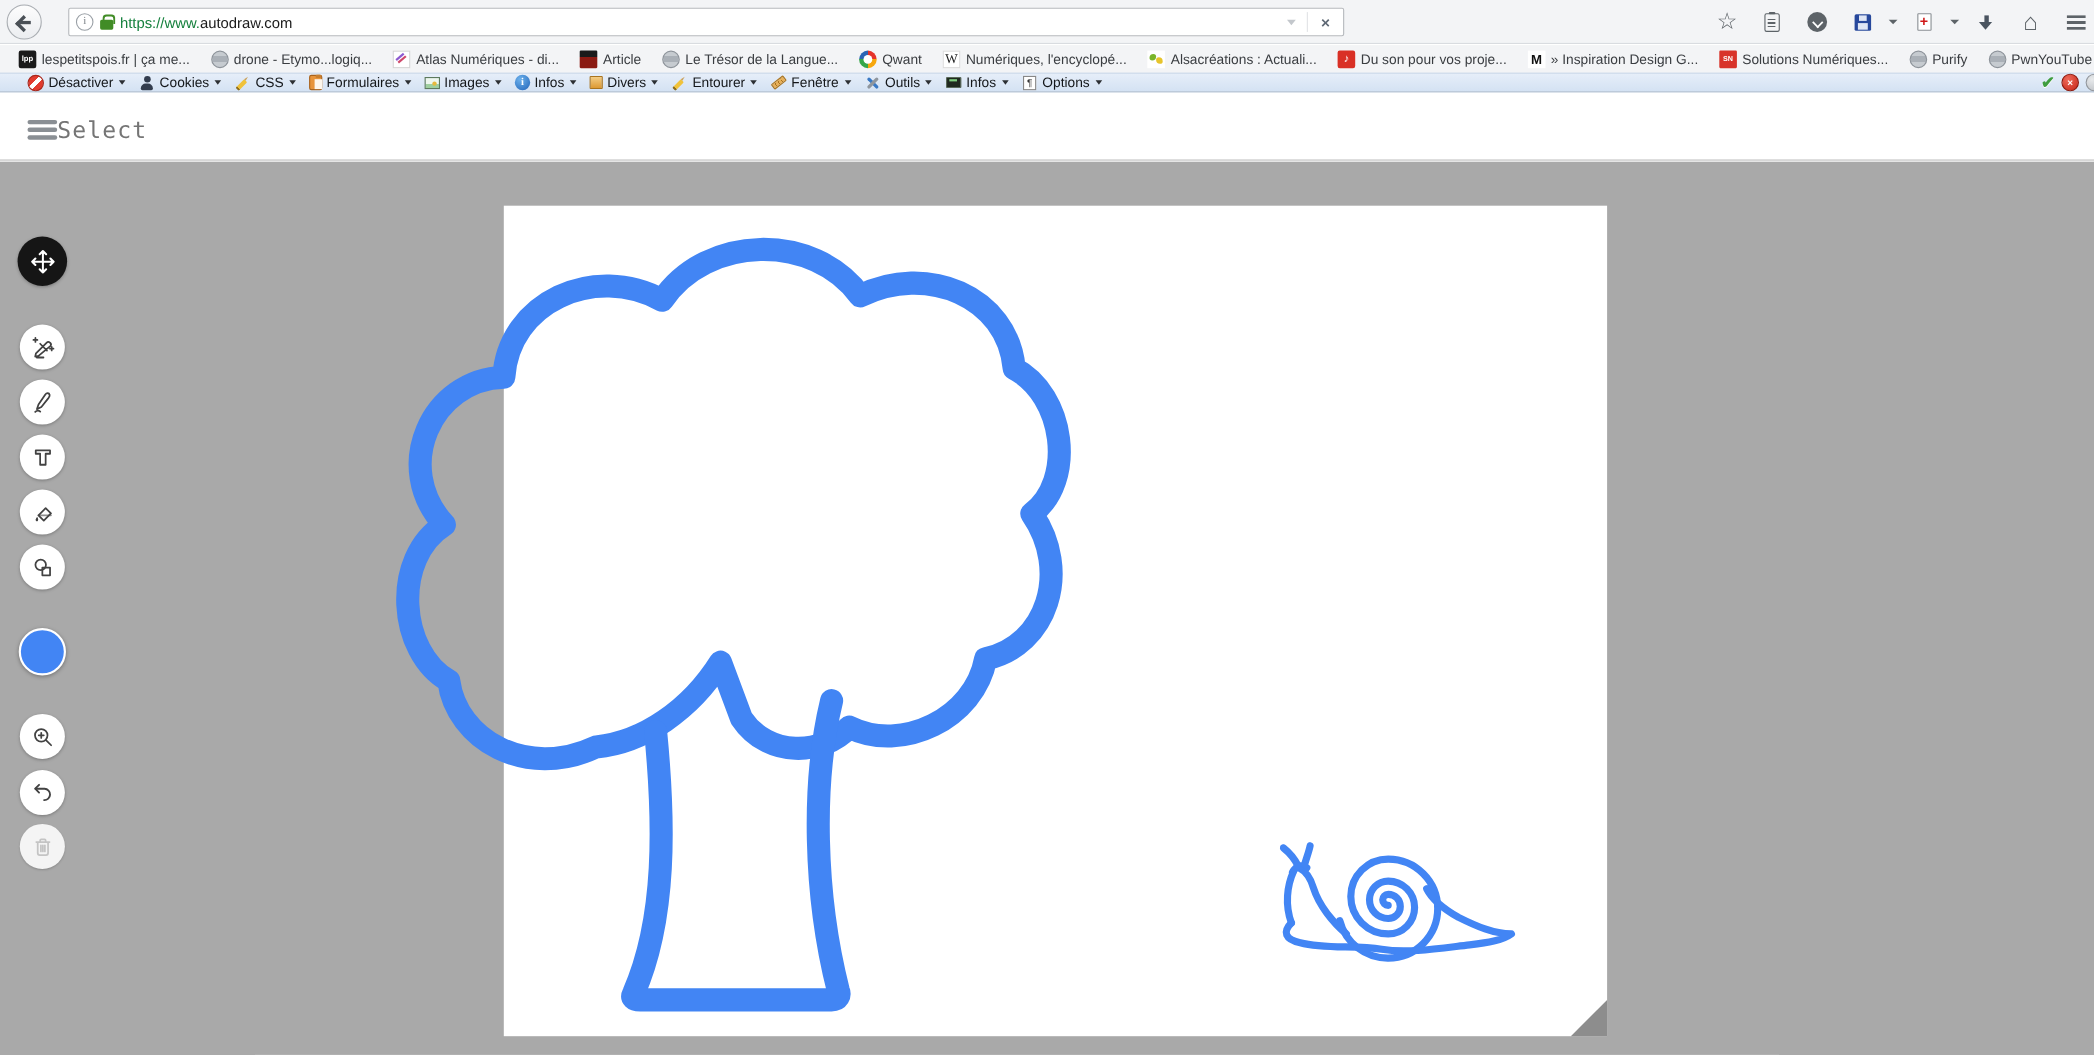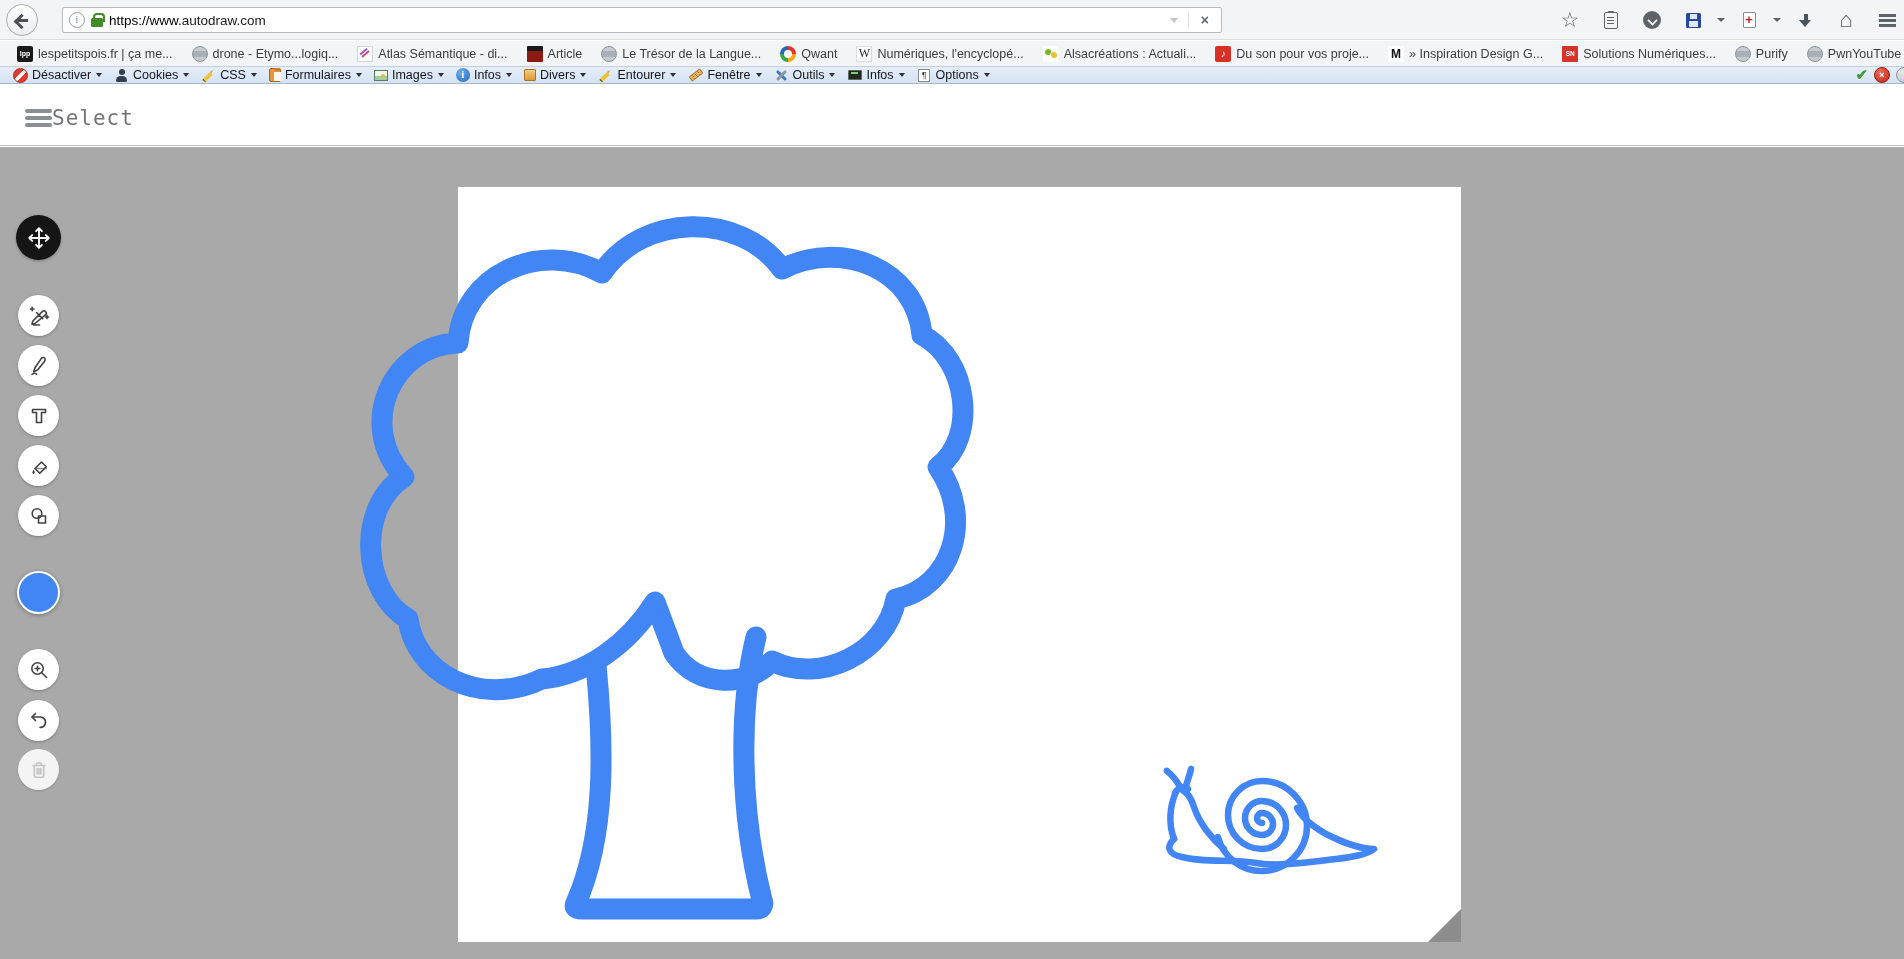--- a/index.html
+++ b/index.html
@@ -11,21 +11,21 @@
   .navbar{position:absolute;left:0;top:0;width:1904px;height:40px;background:#f3f4f6;border-bottom:1px solid #d9dce0;display:flex;align-items:center}
   .backbtn{position:absolute;left:6px;top:4px;width:32px;height:32px;border-radius:50%;border:1px solid #a9adb2;background:linear-gradient(#fdfdfd,#ebedf0);display:flex;align-items:center;justify-content:center}
   .backbtn .arr{position:relative;width:14px;height:14px}
   .backbtn .arr::before{content:"";position:absolute;left:1px;top:3px;width:8px;height:8px;border-left:3px solid #4a5056;border-bottom:3px solid #4a5056;transform:rotate(45deg)}
   .backbtn .arr::after{content:"";position:absolute;left:3px;top:6px;width:10px;height:3px;background:#4a5056}
   .urlbar{position:absolute;left:62px;top:7px;width:1160px;height:26px;background:#fff;border:1px solid #b6b9bd;border-radius:2px;display:flex;align-items:center;padding:0 6px;gap:6px}
   .ic-info{width:16px;height:16px;border:1px solid #9aa0a6;border-radius:50%;color:#7a8086;font-size:10px;line-height:14px;text-align:center;font-family:"Liberation Serif",serif;flex:none}
   .ic-lock{position:relative;width:12px;height:9px;background:#418c26;border-radius:1.5px;margin-top:5px;flex:none}
   .ic-lock::before{content:"";position:absolute;left:2px;top:-5px;width:8px;height:7px;border:2px solid #418c26;border-bottom:none;border-radius:4px 4px 0 0}
   .urltext{font-size:13.5px;color:#1a1a1a;white-space:nowrap;flex:1}
-  .urltext .pre{color:#000000}
+  .urltext .pre{color:#15803d}
   .url-drop{width:0;height:0;border-left:4.5px solid transparent;border-right:4.5px solid transparent;border-top:5px solid #c3c7cc;margin-right:4px}
   .url-sep{width:1px;height:18px;background:#e1e3e6}
   .url-x{color:#5f6975;font-size:14px;padding:0 6px;font-weight:bold}
   .searchbar{position:absolute;left:1238px;top:7px;width:342px;height:26px;background:#fff;border:1px solid #b6b9bd;border-radius:2px;display:flex;align-items:center;padding:0 8px;gap:7px}
   .ic-mag{position:relative;width:14px;height:14px;flex:none}
   .ic-mag::before{content:"";position:absolute;left:0;top:0;width:9px;height:9px;border:1.6px solid #7c828a;border-radius:50%}
   .ic-mag::after{content:"";position:absolute;left:9px;top:9px;width:6px;height:1.8px;background:#7c828a;transform:rotate(45deg);transform-origin:0 0}
   .search-ph{font-size:13.5px;color:#7c828a;font-style:italic}
   .navicons{position:absolute;right:6px;top:0;height:40px;display:flex;align-items:center;gap:19px}
   .nico{display:flex;align-items:center;justify-content:center;width:22px;height:24px}
@@ -66,21 +66,21 @@
   .fv-alsa::after{content:"";position:absolute;left:8px;top:6px;width:6px;height:6px;border-radius:40% 60% 40% 60%;background:#e7c42c}
   .fv-duson{background:#d93025;border-radius:2px}
   .fv-duson::after{content:"♪";color:#fff;font-size:10px}
   .fv-muzli{background:#fff}
   .fv-muzli::after{content:"M";font-size:12px;font-weight:800;color:#111}
   .fv-sn{background:#d8332a;border-radius:1px}
   .fv-sn::after{content:"SN";color:#fff;font-size:6.5px;font-weight:bold}
   .fv-ms{background:linear-gradient(#f25022,#f25022) 1px 1px/6.5px 6.5px no-repeat,linear-gradient(#7fba00,#7fba00) 8.6px 1px/6.5px 6.5px no-repeat,linear-gradient(#00a4ef,#00a4ef) 1px 8.6px/6.5px 6.5px no-repeat,linear-gradient(#ffb900,#ffb900) 8.6px 8.6px/6.5px 6.5px no-repeat,#fff}
 
   
-  .wdbar{position:absolute;left:0;top:66px;width:1904px;height:18px;background:linear-gradient(#e6eef9,#d4e2f3);border-top:1px solid #c2d2e5;border-bottom:1px solid #a7b8cc;display:flex;align-items:center;padding-left:7px}
+  .wdbar{position:absolute;left:0;top:66px;width:1904px;height:18px;background:linear-gradient(#e6eef9,#d4e2f3);border-top:1px solid #c2d2e5;border-bottom:1px solid #a7b8cc;display:flex;align-items:center;padding-left:19px}
   .wd{display:flex;align-items:center;gap:4px;padding:0 6px;height:100%}
   .wdl{font-size:12.5px;color:#14171a;white-space:nowrap}
   .caret{width:0;height:0;border-left:3.5px solid transparent;border-right:3.5px solid transparent;border-top:4px solid #2c2f33;margin-left:1px}
   .wic{position:relative;width:15px;height:15px;flex:none;display:flex;align-items:center;justify-content:center}
   .ic-disable{border-radius:50%;background:linear-gradient(135deg,#e23b2e 0 40%,#fff 40% 58%,#e23b2e 58%);border:1px solid #a8271c}
   .ic-person::before{content:"";position:absolute;left:4.5px;top:1px;width:6px;height:6px;border-radius:50%;background:#333d4e}
   .ic-person::after{content:"";position:absolute;left:2px;top:8px;width:11px;height:6px;border-radius:6px 6px 2px 2px;background:#333d4e}
   .ic-pencil{transform:rotate(-45deg)}
   .ic-pencil::before{content:"";position:absolute;left:0;top:6px;width:11px;height:3.5px;background:linear-gradient(90deg,#8c6d1f 0 15%,#f0c23a 15%);border-radius:1px}
   .ic-pencil::after{content:"";position:absolute;left:11px;top:6px;border-top:1.7px solid transparent;border-bottom:1.8px solid transparent;border-left:4px solid #caa05a}
@@ -178,21 +178,21 @@
     <div class="bm">
         <span class="fv fv-lpp"></span>
         <span class="bml">lespetitspois.fr | ça me...</span>
       </div>
     <div class="bm">
         <span class="fv fv-globe"></span>
         <span class="bml">drone - Etymo...logiq...</span>
       </div>
     <div class="bm">
         <span class="fv fv-atlas"></span>
-        <span class="bml">Atlas Sémantique - di...</span>
+        <span class="bml">Atlas Numériques - di...</span>
       </div>
     <div class="bm">
         <span class="fv fv-article"></span>
         <span class="bml">Article</span>
       </div>
     <div class="bm">
         <span class="fv fv-globe"></span>
         <span class="bml">Le Trésor de la Langue...</span>
       </div>
     <div class="bm">

